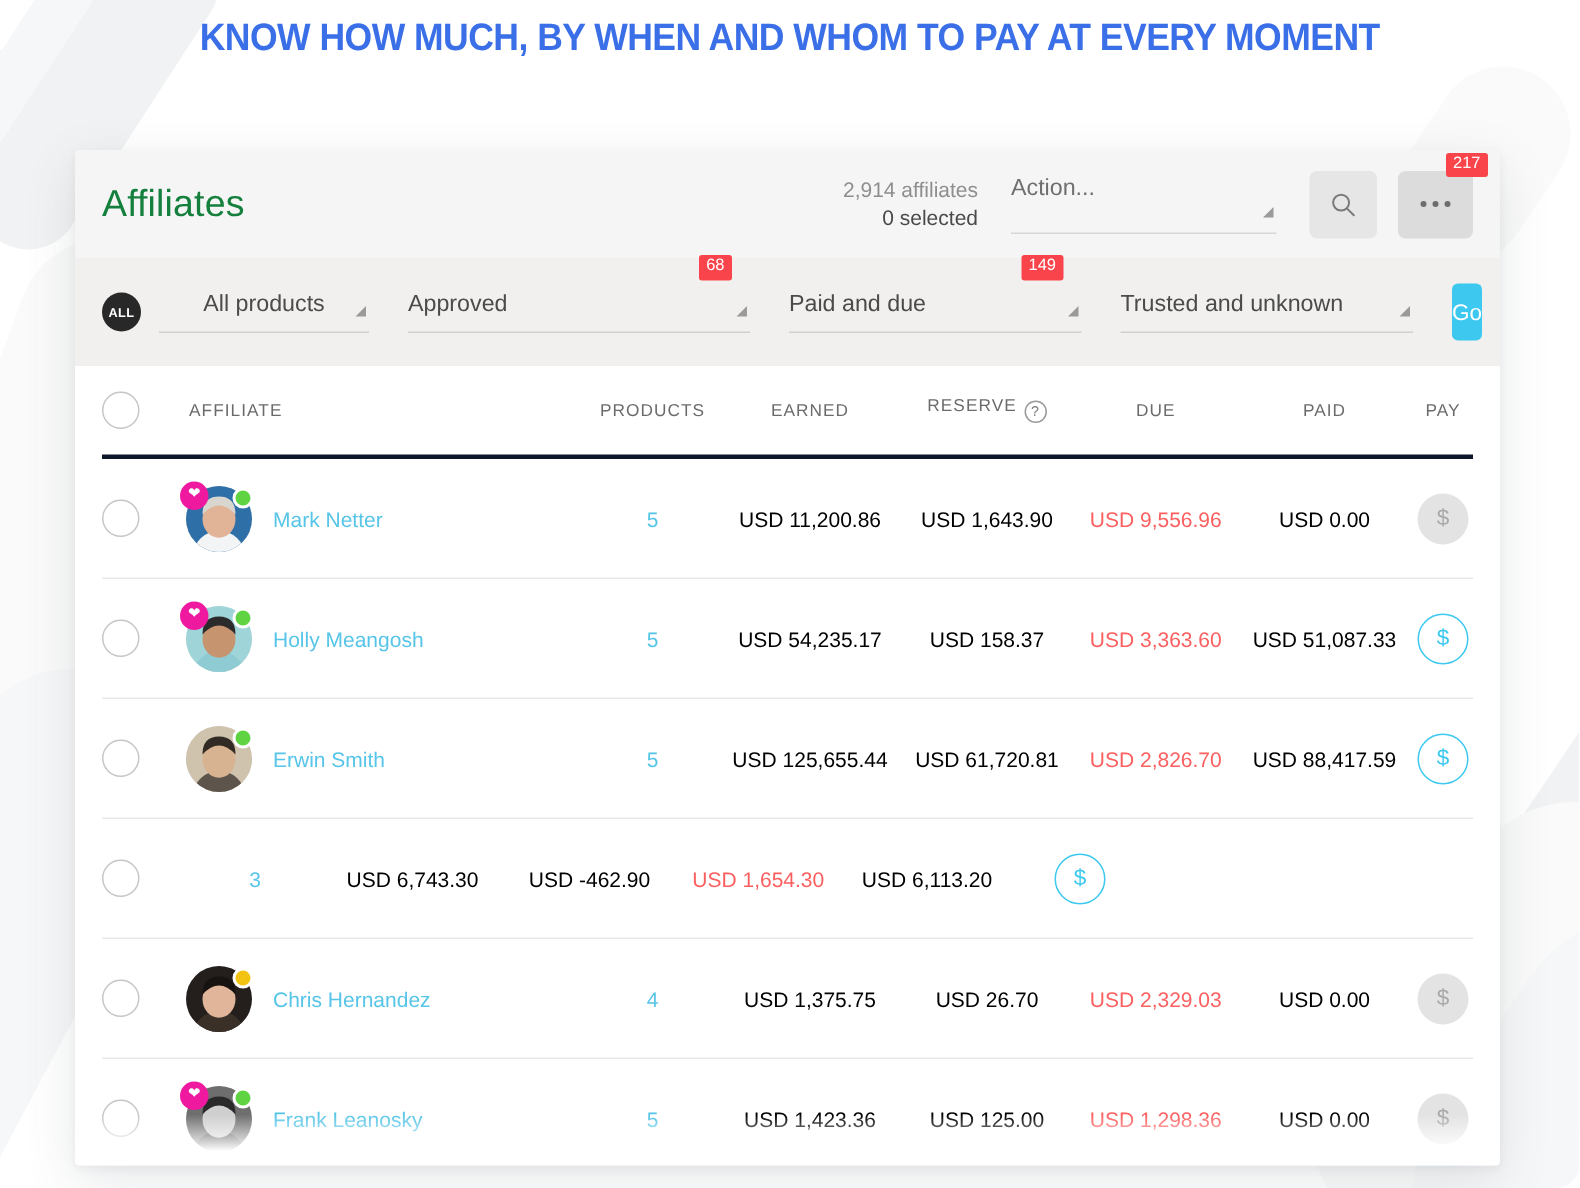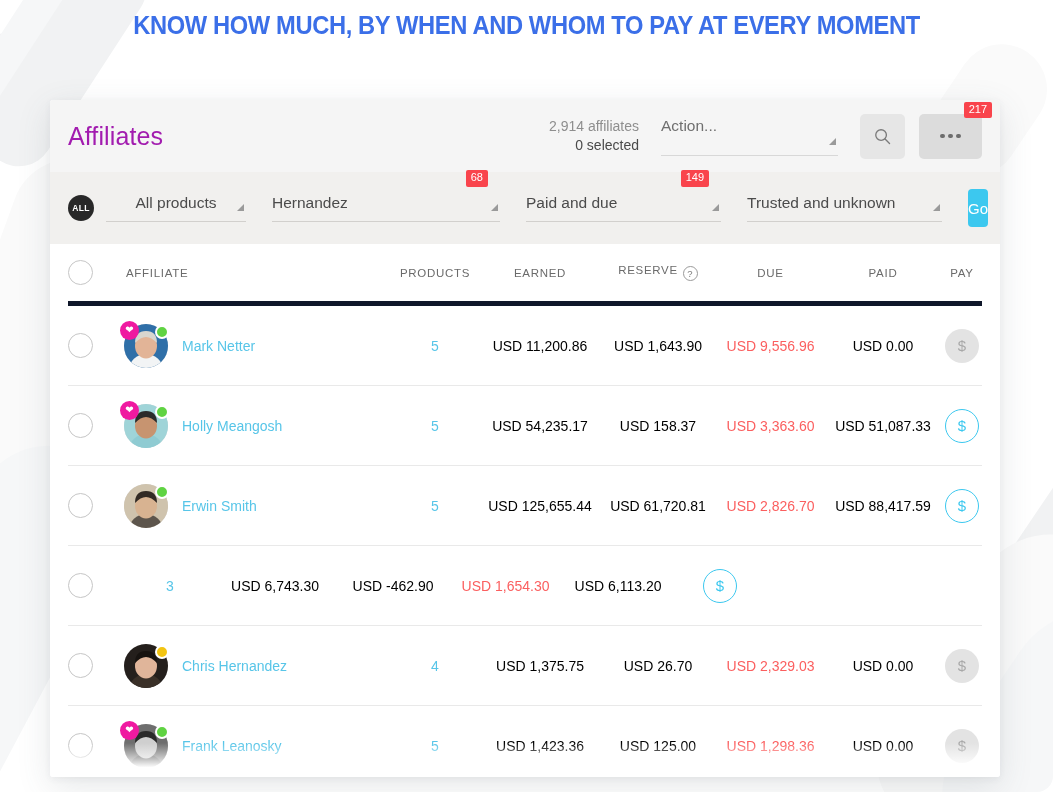--- a/index.html
+++ b/index.html
@@ -44,21 +44,21 @@
   
   .card-head {
     position: relative;
     height: 72px;
     background: #f5f5f5;
     display: flex; align-items: center;
   }
   .card-title {
     margin-left: 18px;
     font-size: 25px;
-    color: #a21caf;
+    color: #15803d;
     font-weight: 400;
     letter-spacing: 0.1px;
   }
   .head-right { margin-left: auto; display: flex; align-items: center; height: 100%; }
   .counts {
     text-align: right; line-height: 1.35; margin-right: 22px;
     color: #8e8e8e; font-size: 14px;
   }
   .counts .selected { color: #4a4a4a; }
 
@@ -74,21 +74,21 @@
     border-left: 7px solid transparent;
     border-bottom: 7px solid #9a9a9a;
   }
 
   .sq-btn {
     width: 45px; height: 45px; border-radius: 5px;
     background: #e6e6e6;
     display: flex; align-items: center; justify-content: center;
     border: none; cursor: pointer;
   }
-  .sq-btn.more { background: #dcdcdc; width: 63px; margin-left: 14px; margin-right: 18px; position: relative; }
+  .sq-btn.more { background: #dcdcdc; width: 50px; margin-left: 14px; margin-right: 18px; position: relative; }
   .dots { display: flex; gap: 3.5px; }
   .dots i { width: 4.5px; height: 4.5px; border-radius: 50%; background: #6d6d6d; display: block; }
 
   .badge {
     position: absolute;
     background: #f9444c; color: #fff;
     font-size: 11px; font-weight: 400;
     border-radius: 2px;
     padding: 1px 5px 2px;
     line-height: 1.25;
@@ -129,21 +129,21 @@
     display: flex; align-items: center; justify-content: center;
   }
 
   
   .tbl { padding: 0 18px; }
   .trow {
     display: flex; align-items: center;
     height: 80px;
     border-bottom: 1px solid #e9e9e9;
   }
-  .trow.head { height: 62px; border-bottom: 5px solid #0f172a; }
+  .trow.head { height: 62px; border-bottom: 3px solid #0f172a; }
   .c-check { width: 56px; flex: none; display: flex; align-items: center; }
   .ckbox {
     width: 25px; height: 25px; border-radius: 50%;
     border: 1px solid #c6c6c6; background: #fff; cursor: pointer;
   }
   .c-aff { width: 265px; flex: none; display: flex; align-items: center; }
   .c-num { flex: none; text-align: center; font-size: 14px; color: #000000; }
   .c-prod { width: 92px; }
   .c-earn { width: 118px; }
   .c-res  { width: 118px; }
@@ -254,21 +254,21 @@
 
     <div class="filter-bar">
       <div class="all-chip">ALL</div>
 
       <div class="fsel w1">
         <span class="lbl">All products</span>
         <span class="tri-down"></span>
       </div>
 
       <div class="fsel w2">
-        <span class="lbl">Hernandez</span>
+        <span class="lbl">Approved</span>
         <span class="badge">68</span>
         <span class="tri-down"></span>
       </div>
 
       <div class="fsel w3">
         <span class="lbl">Paid and due</span>
         <span class="badge">149</span>
         <span class="tri-down"></span>
       </div>
 

